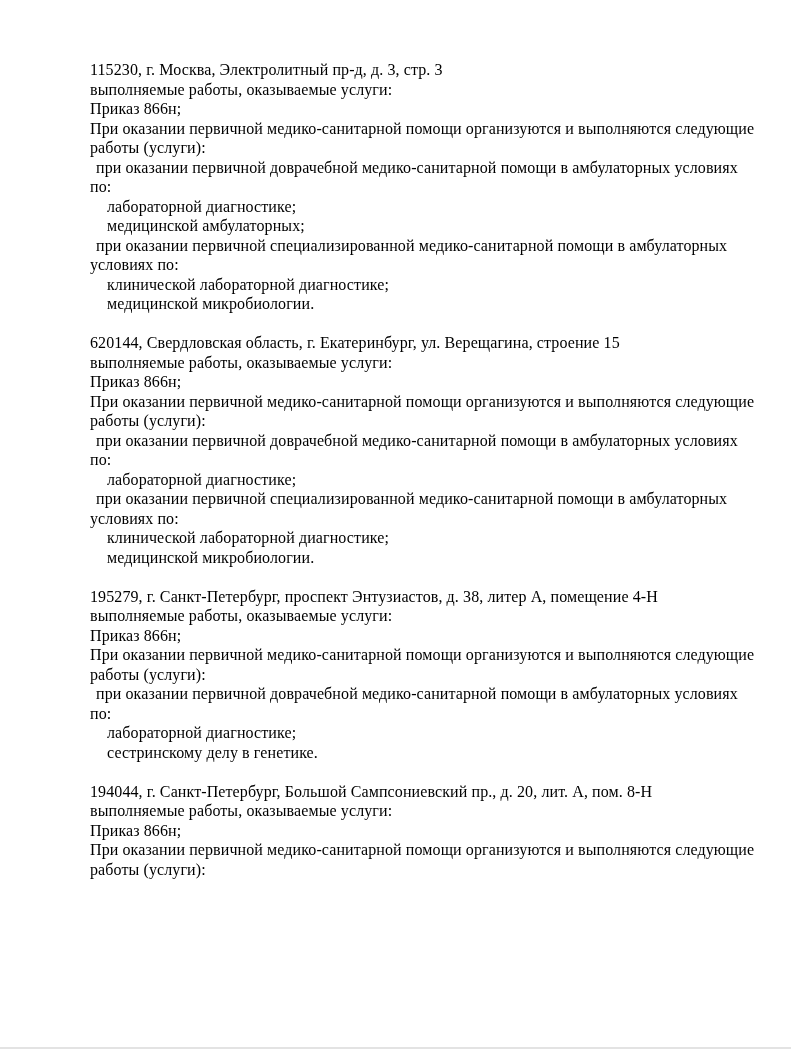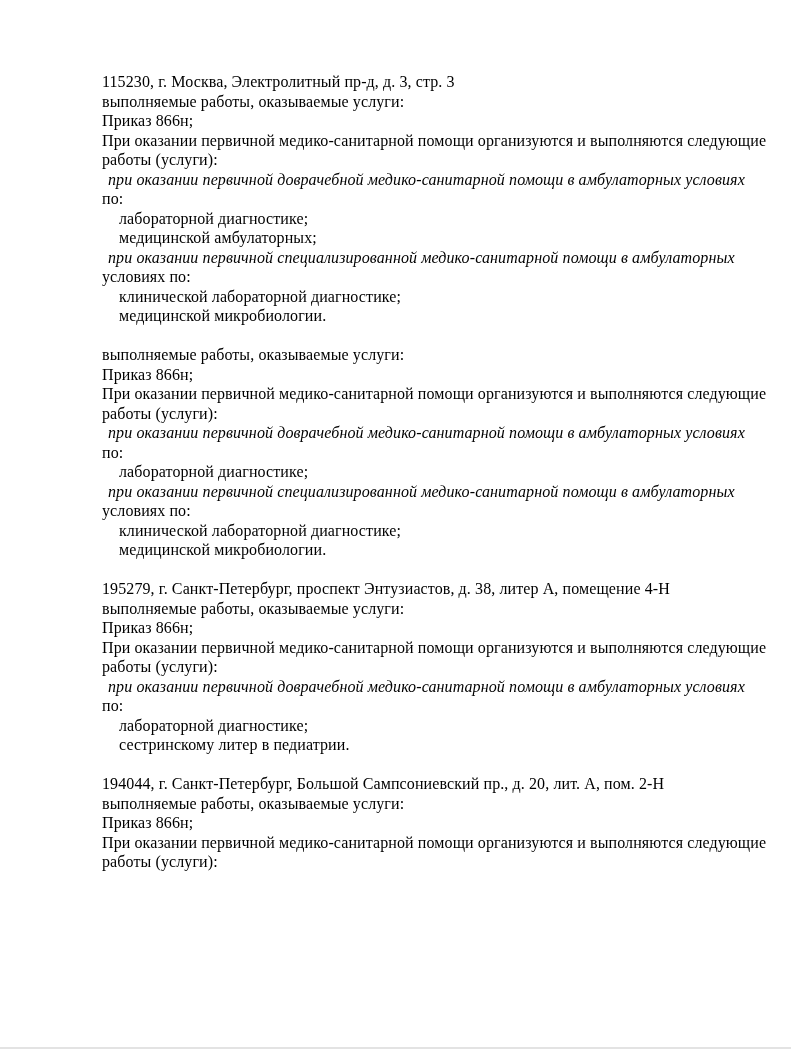--- a/index.html
+++ b/index.html
@@ -17,28 +17,28 @@
   }
   .doc {
     position: absolute;
     left: 90px;
     top: 60px;
     width: 665px;
     font-size: 16px;
     line-height: 19.5px;
     letter-spacing: 0.1px;
   }
-  .section { margin: 12px; }
+  .section { margin: 0; }
   .section + .section { margin-top: 19.5px; }
   .line {
     white-space: nowrap;
     min-height: 19.5px;
   }
   .indent-0 { padding-left: 0; }
-  .indent-1 { padding-left: 6px; font-style: italic; }
+  .indent-1 { padding-left: 6px; }
   .indent-2 { padding-left: 17px; }
   .footer-divider {
     position: absolute;
     left: 0;
     top: 1047px;
     width: 791px;
     height: 2px;
     background: #e3e3e3;
   }
 </style>
@@ -55,20 +55,21 @@
       <div class="line indent-1">при оказании первичной доврачебной медико-санитарной помощи в амбулаторных условиях</div>
       <div class="line indent-0">по:</div>
       <div class="line indent-2">лабораторной диагностике;</div>
       <div class="line indent-2">медицинской амбулаторных;</div>
       <div class="line indent-1">при оказании первичной специализированной медико-санитарной помощи в амбулаторных</div>
       <div class="line indent-0">условиях по:</div>
       <div class="line indent-2">клинической лабораторной диагностике;</div>
       <div class="line indent-2">медицинской микробиологии.</div>
     </section>
     <section class="section">
+      <div class="line indent-0">620144, Свердловская область, г. Екатеринбург, ул. Верещагина, строение 15</div>
       <div class="line indent-0">выполняемые работы, оказываемые услуги:</div>
       <div class="line indent-0">Приказ 866н;</div>
       <div class="line indent-0">При оказании первичной медико-санитарной помощи организуются и выполняются следующие</div>
       <div class="line indent-0">работы (услуги):</div>
       <div class="line indent-1">при оказании первичной доврачебной медико-санитарной помощи в амбулаторных условиях</div>
       <div class="line indent-0">по:</div>
       <div class="line indent-2">лабораторной диагностике;</div>
       <div class="line indent-1">при оказании первичной специализированной медико-санитарной помощи в амбулаторных</div>
       <div class="line indent-0">условиях по:</div>
       <div class="line indent-2">клинической лабораторной диагностике;</div>
@@ -76,23 +77,23 @@
     </section>
     <section class="section">
       <div class="line indent-0">195279, г. Санкт-Петербург, проспект Энтузиастов, д. 38, литер А, помещение 4-Н</div>
       <div class="line indent-0">выполняемые работы, оказываемые услуги:</div>
       <div class="line indent-0">Приказ 866н;</div>
       <div class="line indent-0">При оказании первичной медико-санитарной помощи организуются и выполняются следующие</div>
       <div class="line indent-0">работы (услуги):</div>
       <div class="line indent-1">при оказании первичной доврачебной медико-санитарной помощи в амбулаторных условиях</div>
       <div class="line indent-0">по:</div>
       <div class="line indent-2">лабораторной диагностике;</div>
-      <div class="line indent-2">сестринскому литер в педиатрии.</div>
+      <div class="line indent-2">сестринскому делу в генетике.</div>
     </section>
     <section class="section">
-      <div class="line indent-0">194044, г. Санкт-Петербург, Большой Сампсониевский пр., д. 20, лит. А, пом. 2-Н</div>
+      <div class="line indent-0">194044, г. Санкт-Петербург, Большой Сампсониевский пр., д. 20, лит. А, пом. 8-Н</div>
       <div class="line indent-0">выполняемые работы, оказываемые услуги:</div>
       <div class="line indent-0">Приказ 866н;</div>
       <div class="line indent-0">При оказании первичной медико-санитарной помощи организуются и выполняются следующие</div>
       <div class="line indent-0">работы (услуги):</div>
     </section>
   </main>
 <div class="footer-divider" style="background: rgb(227, 227, 227);"></div>
 
 </body></html>

